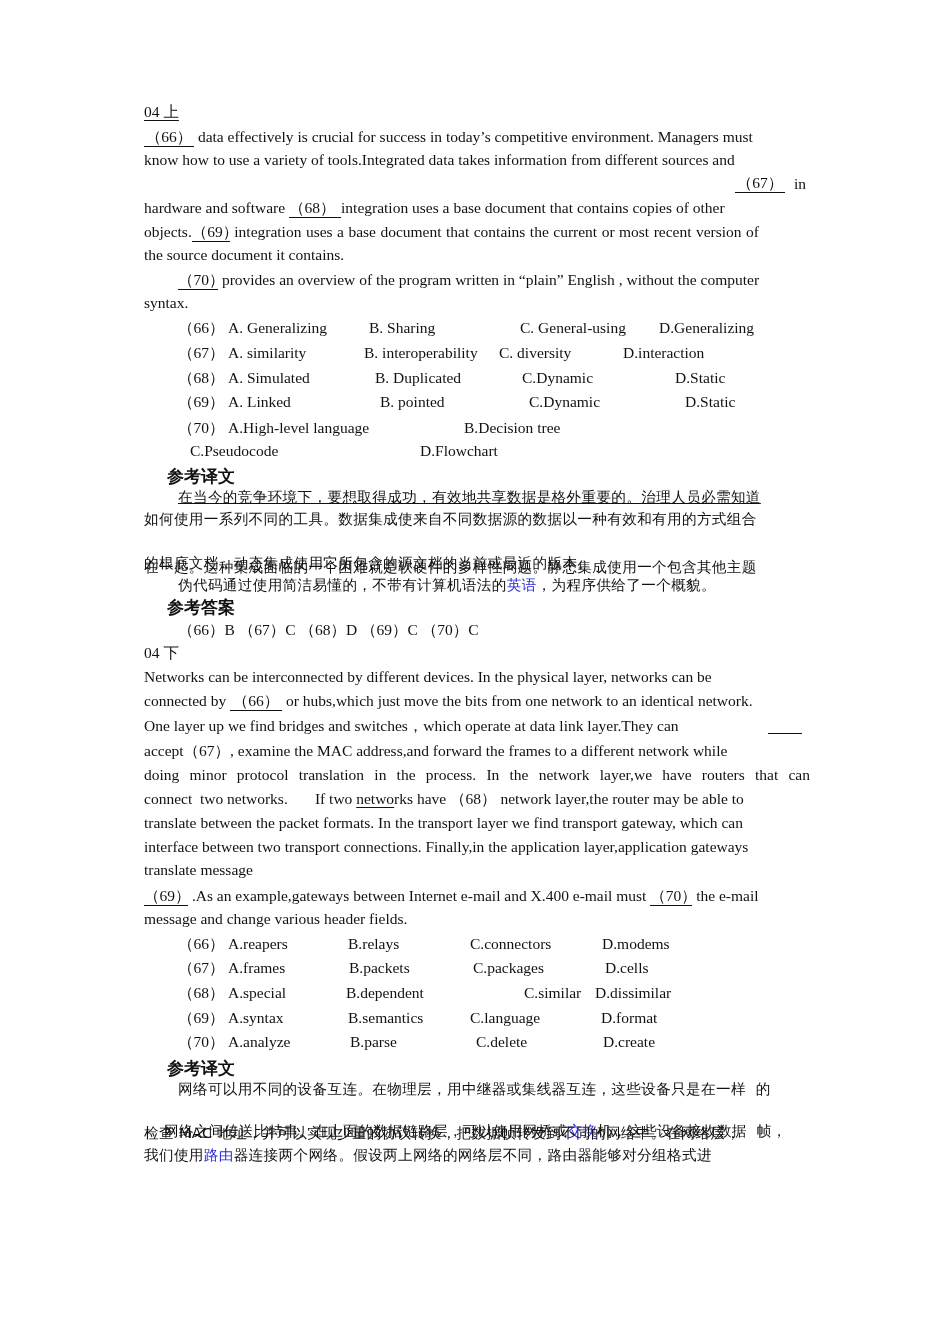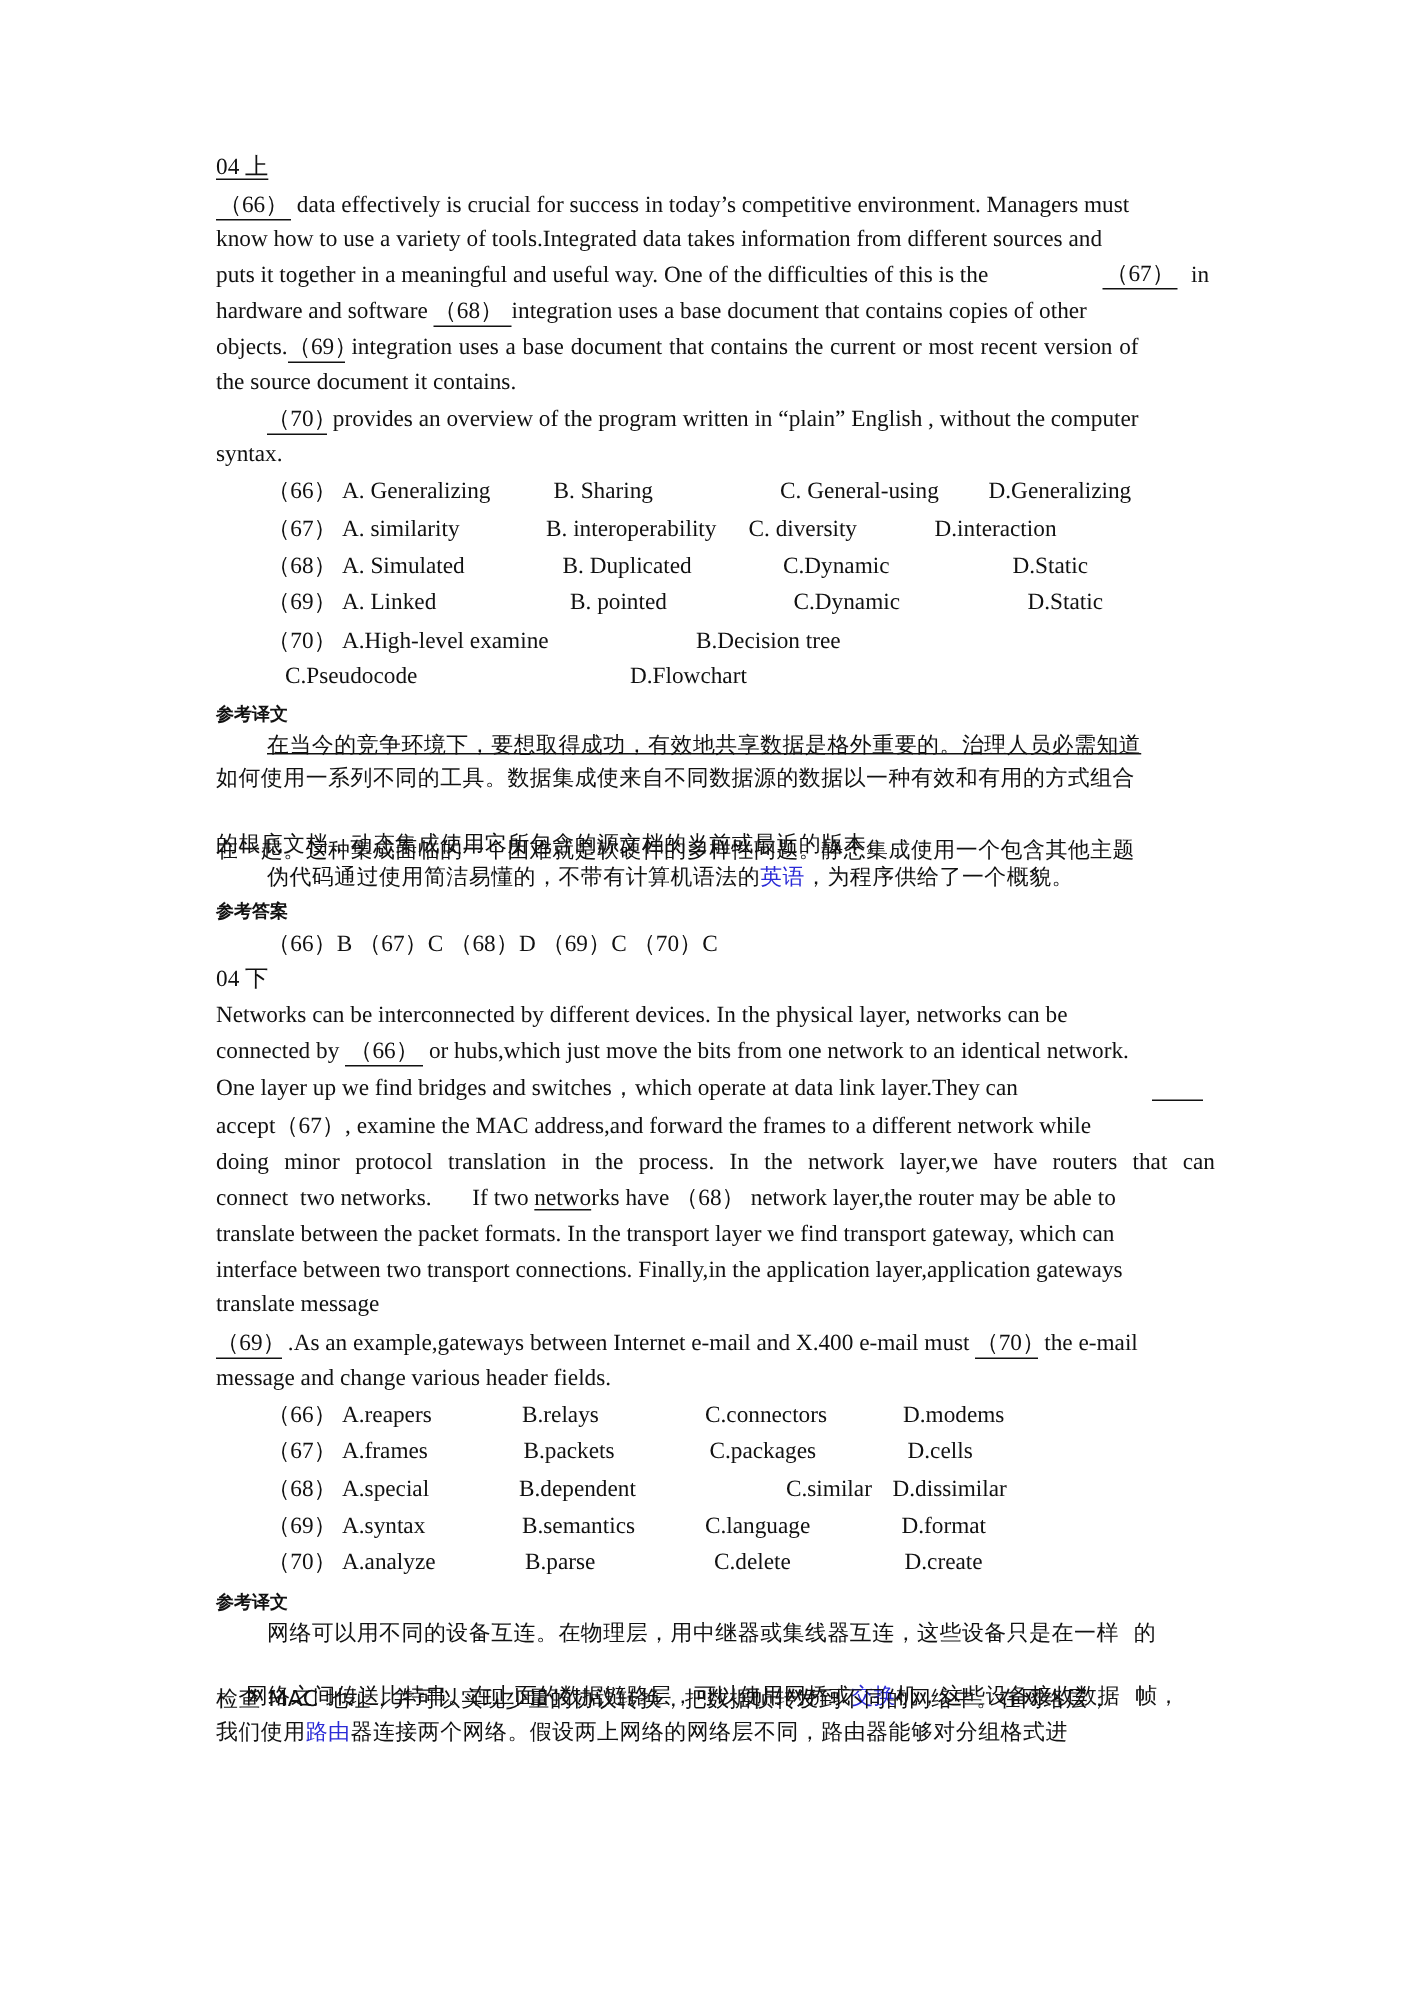--- a/index.html
+++ b/index.html
@@ -9,39 +9,38 @@
     color: #111111;
   }
   .page { position: absolute; left: 144px; top: 0; width: 668px; }
   .ln {
     position: absolute; left: 0; white-space: nowrap;
     font-size: 15.5px; line-height: 20px;
   }
   .just { width: 666px; text-align: justify; text-align-last: justify; white-space: normal; }
   .u { text-decoration: underline; text-decoration-thickness: 1px; text-underline-offset: 3px; }
   .blank { display: inline-block; border-bottom: 1px solid #111; text-align: center; line-height: 18px; }
-  .bold { font-weight: bold; font-family: "DejaVu Sans", sans-serif; font-size: 12px; }
+  .bold { font-weight: bold; font-family: "DejaVu Sans", sans-serif; font-size: 17px; margin-left: 23px; }
   .cn { font-family: "DejaVu Sans", sans-serif; font-size: 14.6px; letter-spacing: 0.35px; }
   .link { color: #2a2ad6; }
   .opt { position: absolute; white-space: nowrap; }
   .line-only { position: absolute; border-bottom: 1px solid #111; height: 0; }
 </style>
 </head>
 <body>
 
 <div class="page">
 
   <div class="ln u" style="top:102px;">04 上</div>
 
   <div class="ln" style="top:127px;">
     <span class="blank" style="width:50px;">（66）</span><span> data effectively is crucial for success in today’s competitive environment. Managers must</span>
   </div>
   <div class="ln" style="top:150px;">know how to use a variety of tools.Integrated data takes information from different sources and</div>
   <div class="ln" style="top:174px; width:666px;">
-    <span>puts it together in a meaningful and useful way. One of the difficulties of this is the</span>
     <span class="blank" style="position:absolute; left:591px; width:50px;">（67）</span>
     <span style="position:absolute; left:650px;">in</span>
   </div>
   <div class="ln" style="top:198px;">
     <span>hardware and software </span><span class="blank" style="width:52px; text-align:left;">（68）</span><span>integration uses a base document that contains copies of other</span>
   </div>
   <div class="ln" style="top:222px; word-spacing:0.6px;">
     <span>objects.</span><span class="blank" style="width:38px;">（69）</span> <span>integration uses a base document that contains the current or most recent version of</span>
   </div>
   <div class="ln" style="top:245px;">the source document it contains.</div>
@@ -73,21 +72,21 @@
   </div>
   <div class="ln" style="top:392px; width:666px;">
     <span class="opt" style="left:34px;">（69）</span>
     <span class="opt" style="left:84px;">A. Linked</span>
     <span class="opt" style="left:236px;">B. pointed</span>
     <span class="opt" style="left:385px;">C.Dynamic</span>
     <span class="opt" style="left:541px;">D.Static</span>
   </div>
   <div class="ln" style="top:418px; width:666px;">
     <span class="opt" style="left:34px;">（70）</span>
-    <span class="opt" style="left:84px;">A.High-level  examine</span>
+    <span class="opt" style="left:84px;">A.High-level  language</span>
     <span class="opt" style="left:320px;">B.Decision tree</span>
   </div>
   <div class="ln" style="top:441px; width:666px;">
     <span class="opt" style="left:46px;">C.Pseudocode</span>
     <span class="opt" style="left:276px;">D.Flowchart</span>
   </div>
 
   <div class="ln bold" style="top:466px;">参考译文</div>
   <div class="ln cn" style="top:487px; left:34px;text-decoration:underline;">在当今的竞争环境下，要想取得成功，有效地共享数据是格外重要的。治理人员必需知道</div>
   <div class="ln cn" style="top:509px;">如何使用一系列不同的工具。数据集成使来自不同数据源的数据以一种有效和有用的方式组合</div>

